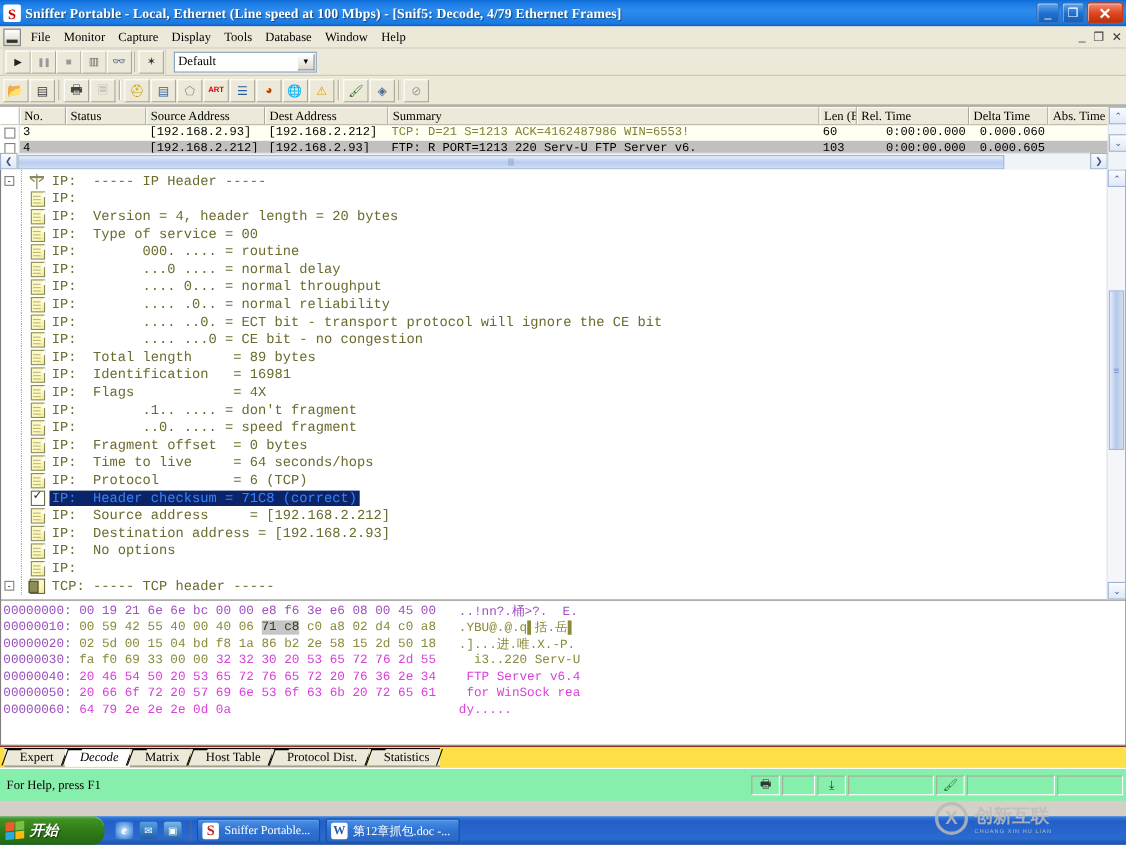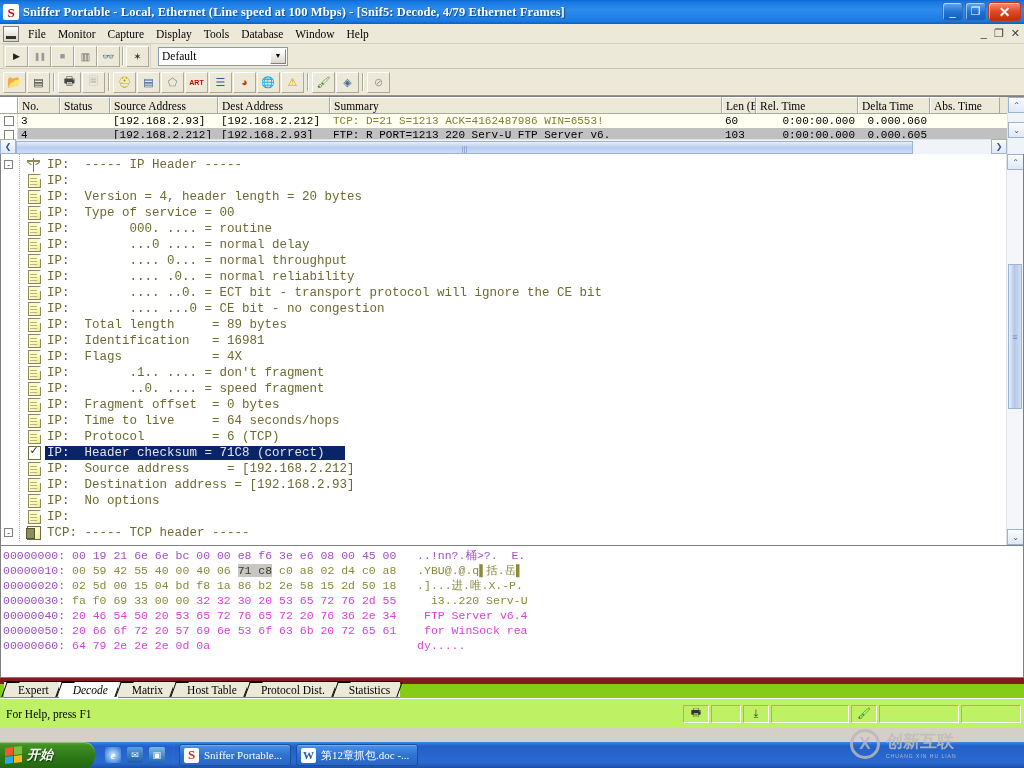--- a/index.html
+++ b/index.html
@@ -128,21 +128,21 @@
     font-family: "Liberation Mono", monospace; font-size: 11px;
   }
   .pkt-row .cell { padding: 0 3px; white-space: nowrap; overflow: hidden; display:flex; align-items:center; }
   .pkt-row.sel { background: #c0c0c0; }
   .pkt-row.r1 { background: #fffff2; }
   .cb-cell { width: 18px; border-right:1px solid #dcdcdc; display:flex; align-items:center; justify-content:center; background:#fff;}
   .cb {
     width: 10px; height: 10px; border: 1px solid #808080; background: #fff;
   }
   .col-no    { width: 42px; }
-  .col-stat  { width: 50px; }
+  .col-stat  { width: 73px; }
   .col-src   { width: 108px; }
   .col-dst   { width: 112px; }
   .col-sum   { width: 392px; }
   .col-len   { width: 34px; }
   .col-rel   { width: 102px; }
   .col-delta { width: 72px; }
   .col-abs   { width: 70px; }
   .olive { color: #7f7f33; }
   .pkt-hscroll {
     position:absolute; left:0; right:17px; bottom:0; height: 15px;
@@ -207,21 +207,21 @@
   .expander {
     position:absolute; left:3px; top:3px;
     width: 9px; height: 9px; border: 1px solid #808080; background: #fff;
     font-size: 8px; line-height: 7px; text-align: center; color:#000;
     font-family:"Liberation Sans",sans-serif;
   }
   .dotline { position:absolute; left:18px; top:0; bottom:0; width:1px;
     background: repeating-linear-gradient(180deg,#aaa 0 1px, transparent 1px 2px); }
   .trow .txt { padding-left: 2px; }
   .trow.sel-row .txt {
-    background: #0a246a; color: #e5e5e5; padding-right:20px;
+    background: #0a246a; color: #3b82f6; padding-right:2px;
   }
   .checkicon {
     width: 13px; height: 14px; background: #fff;
     border: 1px solid #6b6b40; position: relative;
   }
   .checkicon::after {
     content:"✓"; position:absolute; left:1px; top:-3px; font-size:11px; color:#2a2a10;
     font-family:"DejaVu Sans",sans-serif;
   }
   .tcpicon {
@@ -268,43 +268,43 @@
   .hex-b-hdr { color: #8a8a3a; }
   .hex-b-mac { color: #a050c0; }
   .hex-b-data { color: #d93fd9; }
   .hex-sel { background: #c6c6c6; color: #3a3a1a; }
   .hex-ascii-hdr { color:#8a8a3a; }
   .hex-ascii-data { color:#d93fd9; }
   .hex-ascii-mac { color:#a050c0; }
 
   
   .tabsbar {
-    height: 20px; background:#84cc16; display:flex; align-items:flex-end;
-    padding-left: 4px; border-top: 6px solid #7f1d1d;
+    height: 20px; background:#fde047; display:flex; align-items:center;
+    padding-left: 4px; border-top: 1px solid #7f1d1d;
   }
   .tab {
     position: relative; height: 17px;
     padding: 1px 10px 0 14px;
     font-size: 11.5px; font-family:"Liberation Serif",serif;
     background:#ece9d8; display:flex; align-items:center;
     border-top:1px solid #000; border-bottom:1px solid #808080;
   }
   .tab::before {
     content:""; position:absolute; left:0; top:0; bottom:0; width:12px;
     border-left:1px solid #000; transform: skewX(-20deg); border-top:1px solid #000;
   }
   .tab::after {
     content:""; position:absolute; right:0; top:0; bottom:0; width:10px;
     border-right:1px solid #000; transform: skewX(-20deg);
   }
   .tab.active { background:#fff; border-bottom-color:#fff; font-weight:normal;font-style:italic; }
 
   
   .statusbar {
-    height: 30px; background:#bef264; display:flex; align-items:center;
+    height: 30px; background:#86efac; display:flex; align-items:center;
     border-top:1px solid #fff; position:relative; padding: 0 2px;
   }
   .status-text {
     font-family:"Liberation Serif",serif; font-size:11.5px; padding-left:4px; flex:1;
   }
   .status-cell {
     height: 18px; border: 1px solid #aca899; border-right-color:#fff; border-bottom-color:#fff;
     margin: 0 1px; display:flex; align-items:center; justify-content:center;
   }
 

